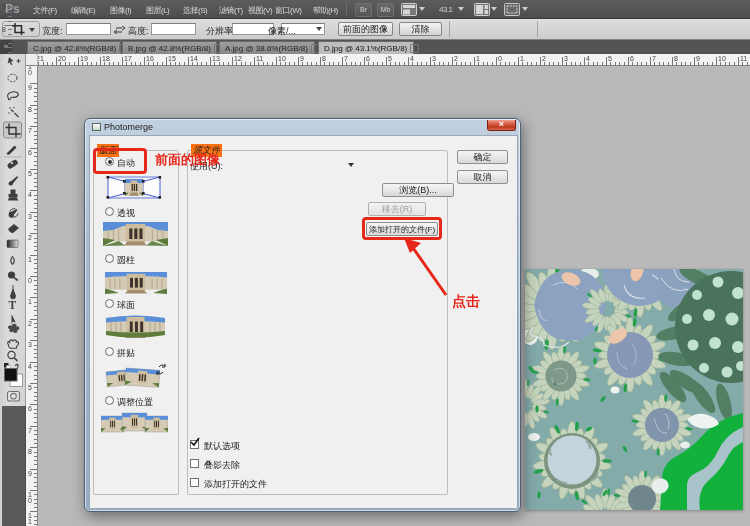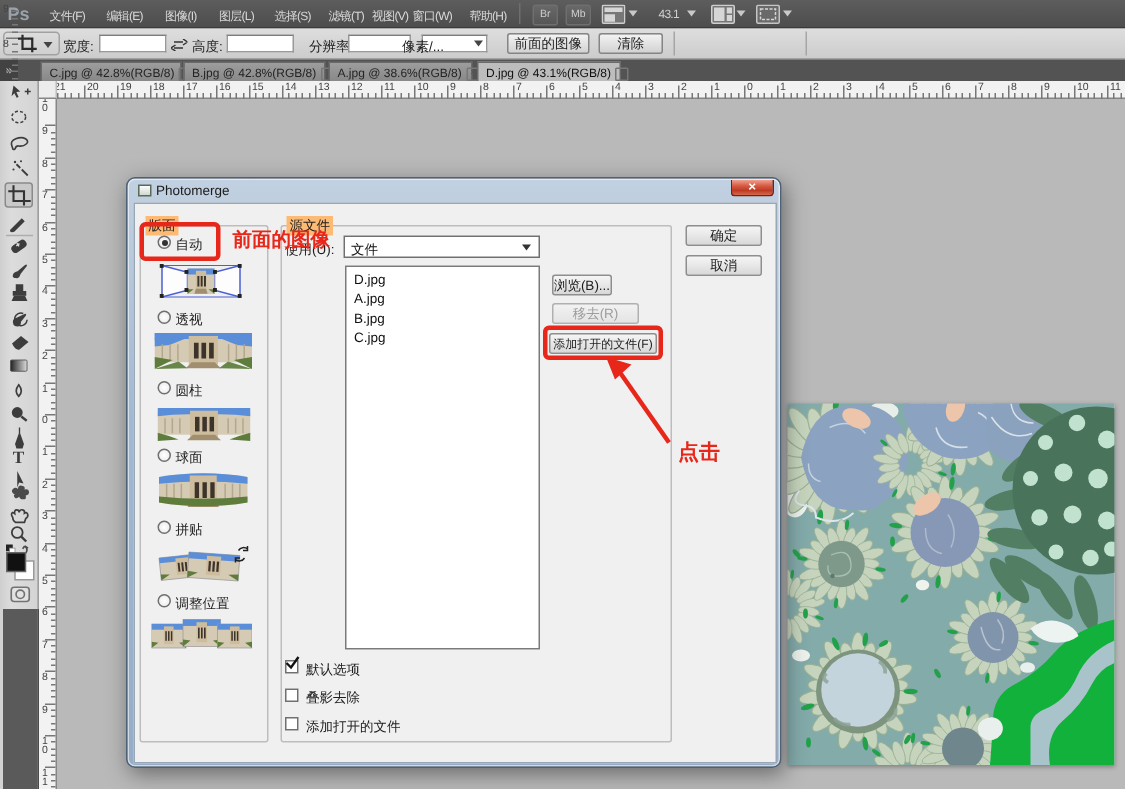--- a/index.html
+++ b/index.html
@@ -44,21 +44,21 @@
   border:1px solid #4e6175;box-shadow:2px 4px 14px rgba(40,40,40,0.55), inset 0 0 0 1px rgba(255,255,255,0.55);
   box-sizing:border-box;}
 #dlgtitle{position:absolute;left:19px;top:3px;font-size:9px;color:#1a1a1a;}
 #dlgico{position:absolute;left:7px;top:4px;width:9px;height:8px;background:linear-gradient(#fdfdfd,#cfd8cf);border:1px solid #5a6a5a;box-sizing:border-box;}
 #xbtn{position:absolute;right:4px;top:1px;width:29px;height:11px;
   background:linear-gradient(#eda18f,#d55a42 40%,#bf3a22 70%,#d26a4e);
   border:1px solid #7c1f10;border-top:none;border-radius:0 0 3px 3px;box-sizing:border-box;
   color:#fff;font-size:9px;font-weight:bold;text-align:center;line-height:9px;}
 #client{position:absolute;left:4px;top:16px;width:429px;height:374px;background:#f0f0f0;border:1px solid #98a7b6;box-sizing:border-box;}
 .grp{position:absolute;border:1px solid #bdbdbd;border-radius:2px;}
-.grplbl{position:absolute;font-size:9px;color:#1c1c1c;background:#fdba74;padding:0 2px;}
+.grplbl{position:absolute;font-size:9px;color:#1c1c1c;background:#f97316;padding:0 2px;font-style:italic;}
 .radio{position:absolute;width:9px;height:9px;border:1px solid #6f6f6f;border-radius:50%;background:radial-gradient(#fff,#e8e8e8);box-sizing:border-box;}
 .radio.on::after{content:"";position:absolute;left:1.5px;top:1.5px;width:4px;height:4px;border-radius:50%;background:#333;}
 .rlbl{position:absolute;font-size:9px;color:#1c1c1c;white-space:nowrap;}
 .dbtn{position:absolute;background:linear-gradient(#f5f5f5,#e9e9e9 45%,#d8d8d8);border:1px solid #8e8e8e;border-radius:2px;
   font-size:9px;color:#1c1c1c;text-align:center;box-sizing:border-box;}
 .dbtn.dis{color:#9d9d9d;background:linear-gradient(#f2f2f2,#e4e4e4);border-color:#b0b0b0;}
 .chk{position:absolute;width:9px;height:9px;background:#fff;border:1px solid #707070;box-sizing:border-box;}
 .clbl{position:absolute;font-size:9px;color:#1c1c1c;white-space:nowrap;}
 .redbox{position:absolute;border:3px solid #e8271b;border-radius:4px;box-sizing:border-box;}
 .redtxt{position:absolute;color:#e8271b;font-weight:bold;white-space:nowrap;}
@@ -1126,24 +1126,22 @@
             <rect x="8.3" y="1.6" width="6.4" height="11.8" fill="#cdbd9e"></rect>
             <rect x="9.2" y="4.8" width="1.0" height="6.4" fill="#3c332a"></rect>
             <rect x="11.0" y="4.8" width="1.0" height="6.4" fill="#3c332a"></rect>
             <rect x="12.9" y="4.8" width="1.0" height="6.4" fill="#3c332a"></rect>
             <polygon points="0,16 4.6,12.5 0,11.8" fill="#5e7c3c"></polygon>
             <polygon points="23,16 18.4,12.5 23,11.8" fill="#5e7c3c"></polygon>
           </g>
         </svg></div>
 
     <div class="rlbl" style="left:100px;top:24px">使用(U):</div>
-    <div style="position:absolute;left:139px;top:21px;width:131px;height:15px;background:#fff;border:1px solid #707070;box-sizing:border-box;font-size:9px;color:#111;padding:2px 0 0 4px">文件</div>
     <div class="darr" style="left:258px;top:27px;border-top-color:#333"></div>
-    <div style="position:absolute;left:140px;top:41px;width:130px;height:256px;background:#fff;border:1px solid #7a7a7a;box-sizing:border-box;font-size:9px;color:#111;line-height:13px;padding:2px 0 0 5px">D.jpg<br>A.jpg<br>B.jpg<br>C.jpg</div>
-    <div class="dbtn" style="left:278px;top:47px;width:40px;height:14px;line-height:13px">浏览(B)...</div>
+    <div class="dbtn" style="left:292px;top:47px;width:72px;height:14px;line-height:13px">浏览(B)...</div>
     <div class="dbtn dis" style="left:278px;top:66px;width:58px;height:14px;line-height:13px">移去(R)</div>
     <div class="dbtn" style="left:276px;top:86px;width:72px;height:14px;line-height:13px;font-size:8px">添加打开的文件(F)</div>
 
     <div class="chk" style="left:100px;top:304px"></div>
       <div class="clbl" style="left:114px;top:304px">默认选项</div>
     <svg style="position:absolute;left:99px;top:300px" width="12" height="12" viewBox="0 0 12 12">
         <path d="M2 6 L5 9 L10 2" stroke="#111" stroke-width="1.6" fill="none"></path>
       </svg>
     <div class="chk" style="left:100px;top:323px"></div>
       <div class="clbl" style="left:114px;top:323px">叠影去除</div>

